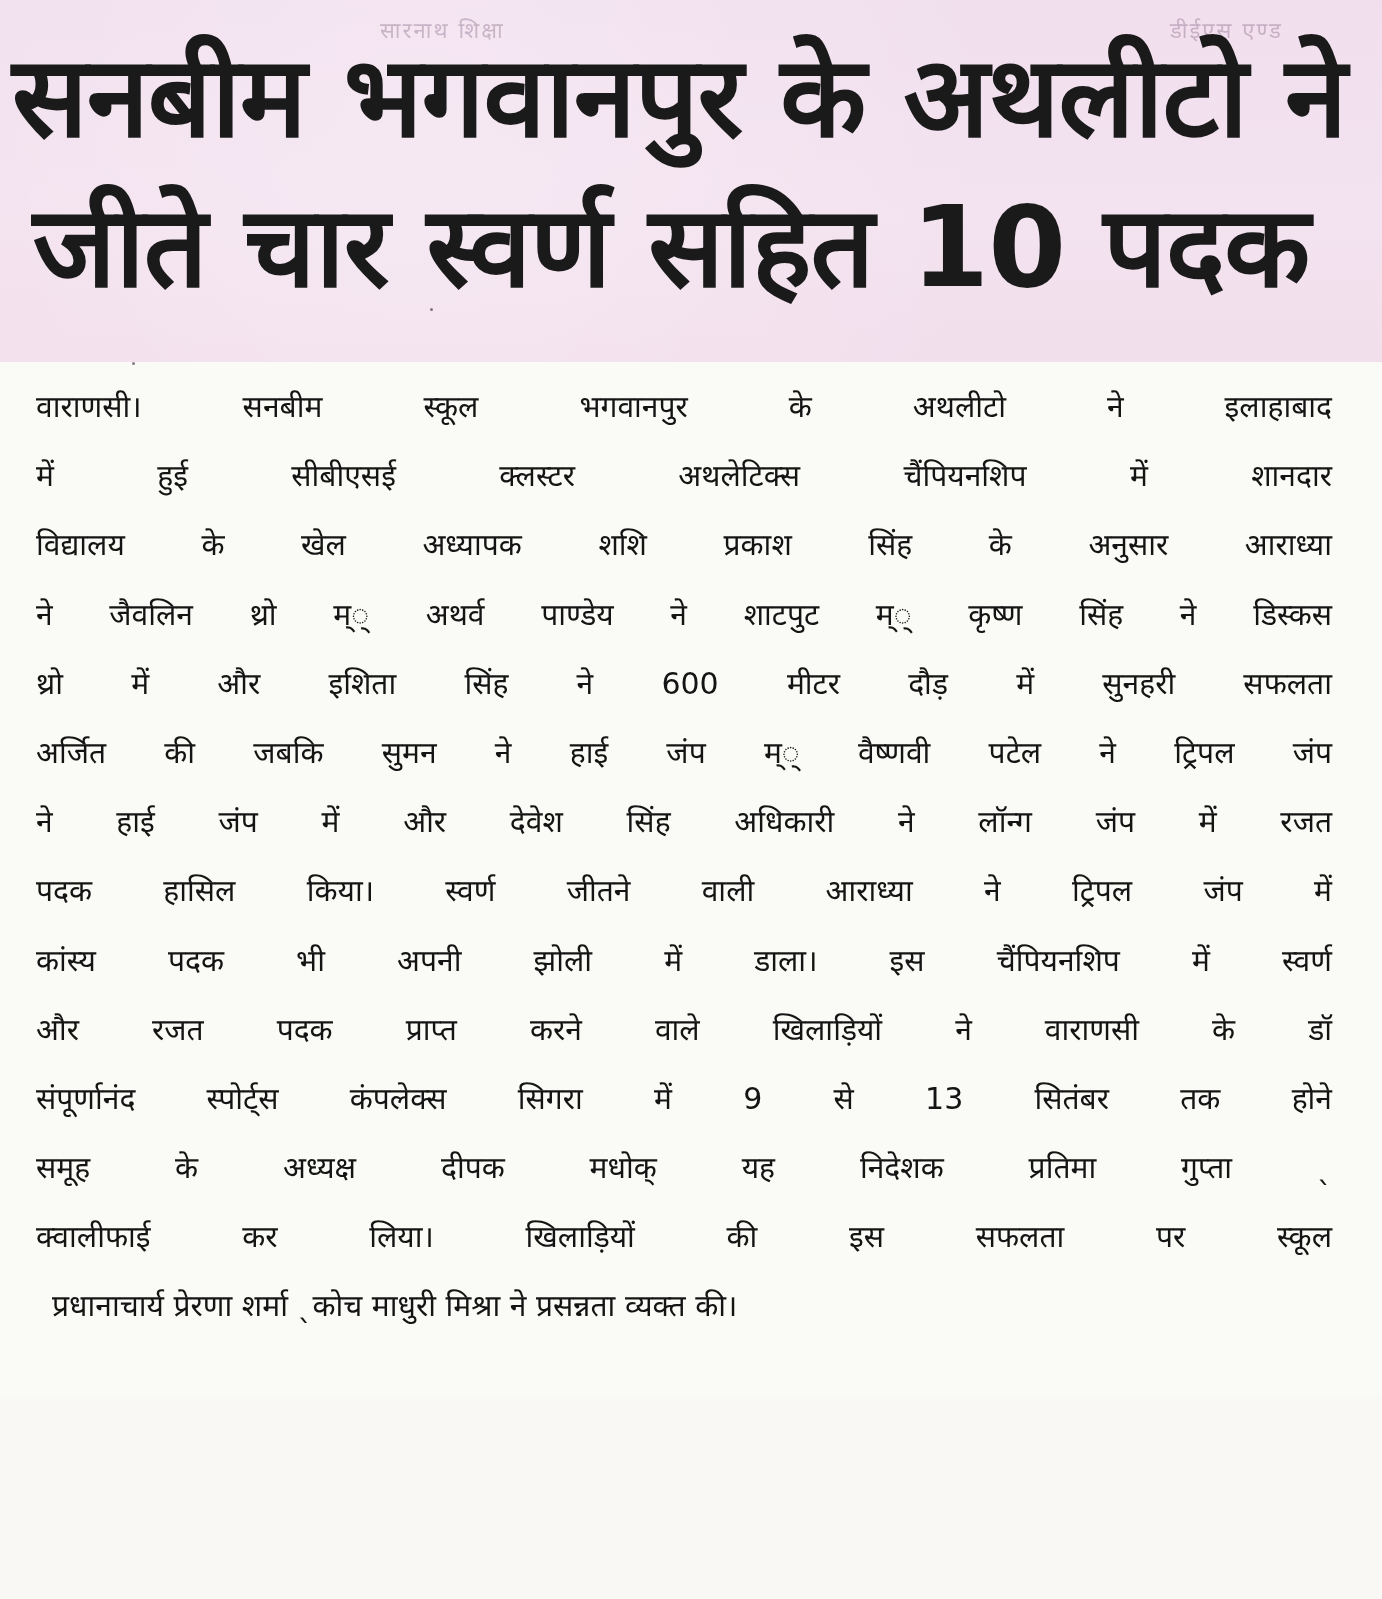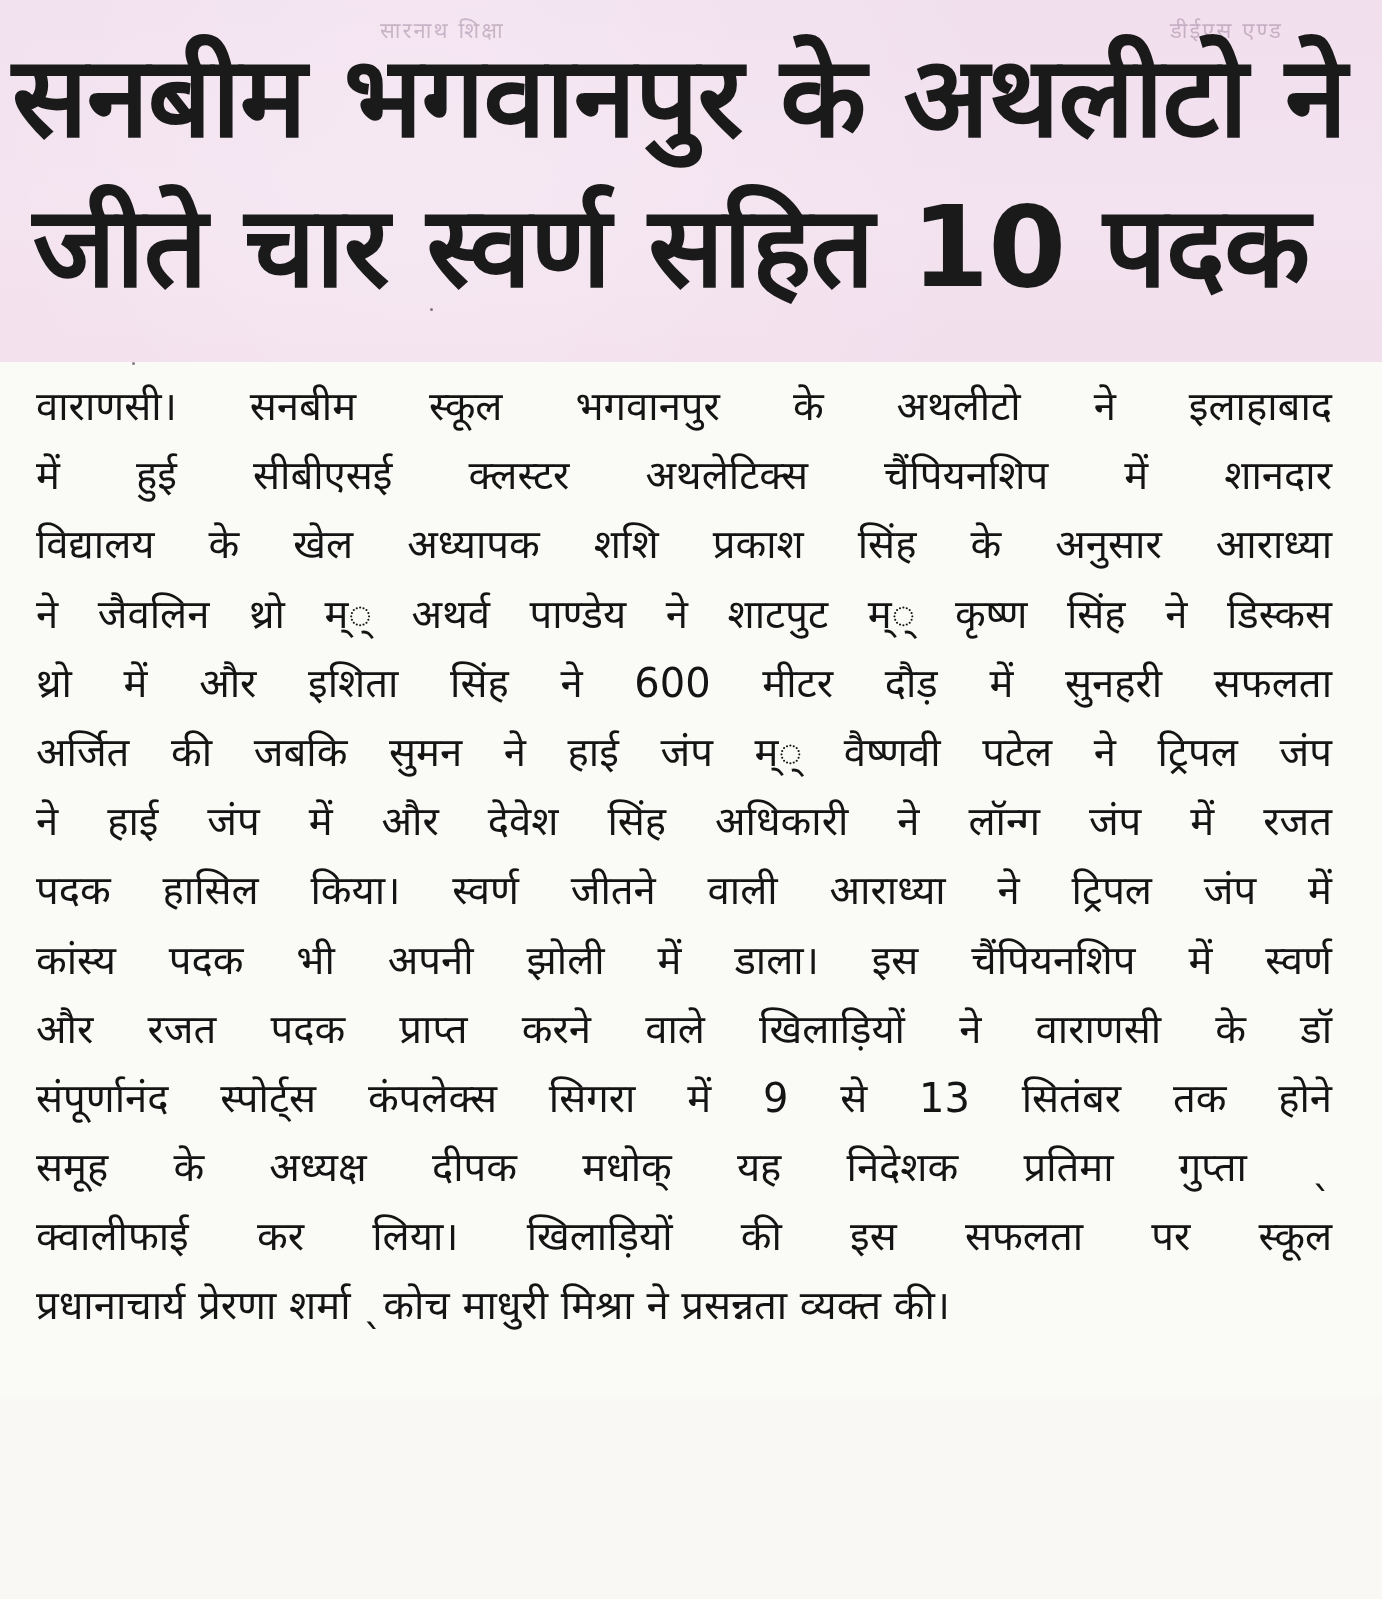--- a/index.html
+++ b/index.html
@@ -53,28 +53,29 @@
     .body {
       position: absolute;
       left: 36px;
       top: 372px;
       width: 1296px;
     }
     .body-line {
       display: block;
       height: 69.2px;
       line-height: 69.2px;
-      font-size: 40px;
+      font-size: 30px;
       white-space: nowrap;
       text-align: justify;
       text-align-last: justify;
       color: #141414;
     }
     .body-line.last {
       text-align-last: left;
+      margin-left: 16px;
     }
     .speck {
       position: absolute;
       width: 3px; height: 3px;
       border-radius: 50%;
       background: rgba(40,20,40,0.55);
     }
   </style>
 </head>
 <body>

